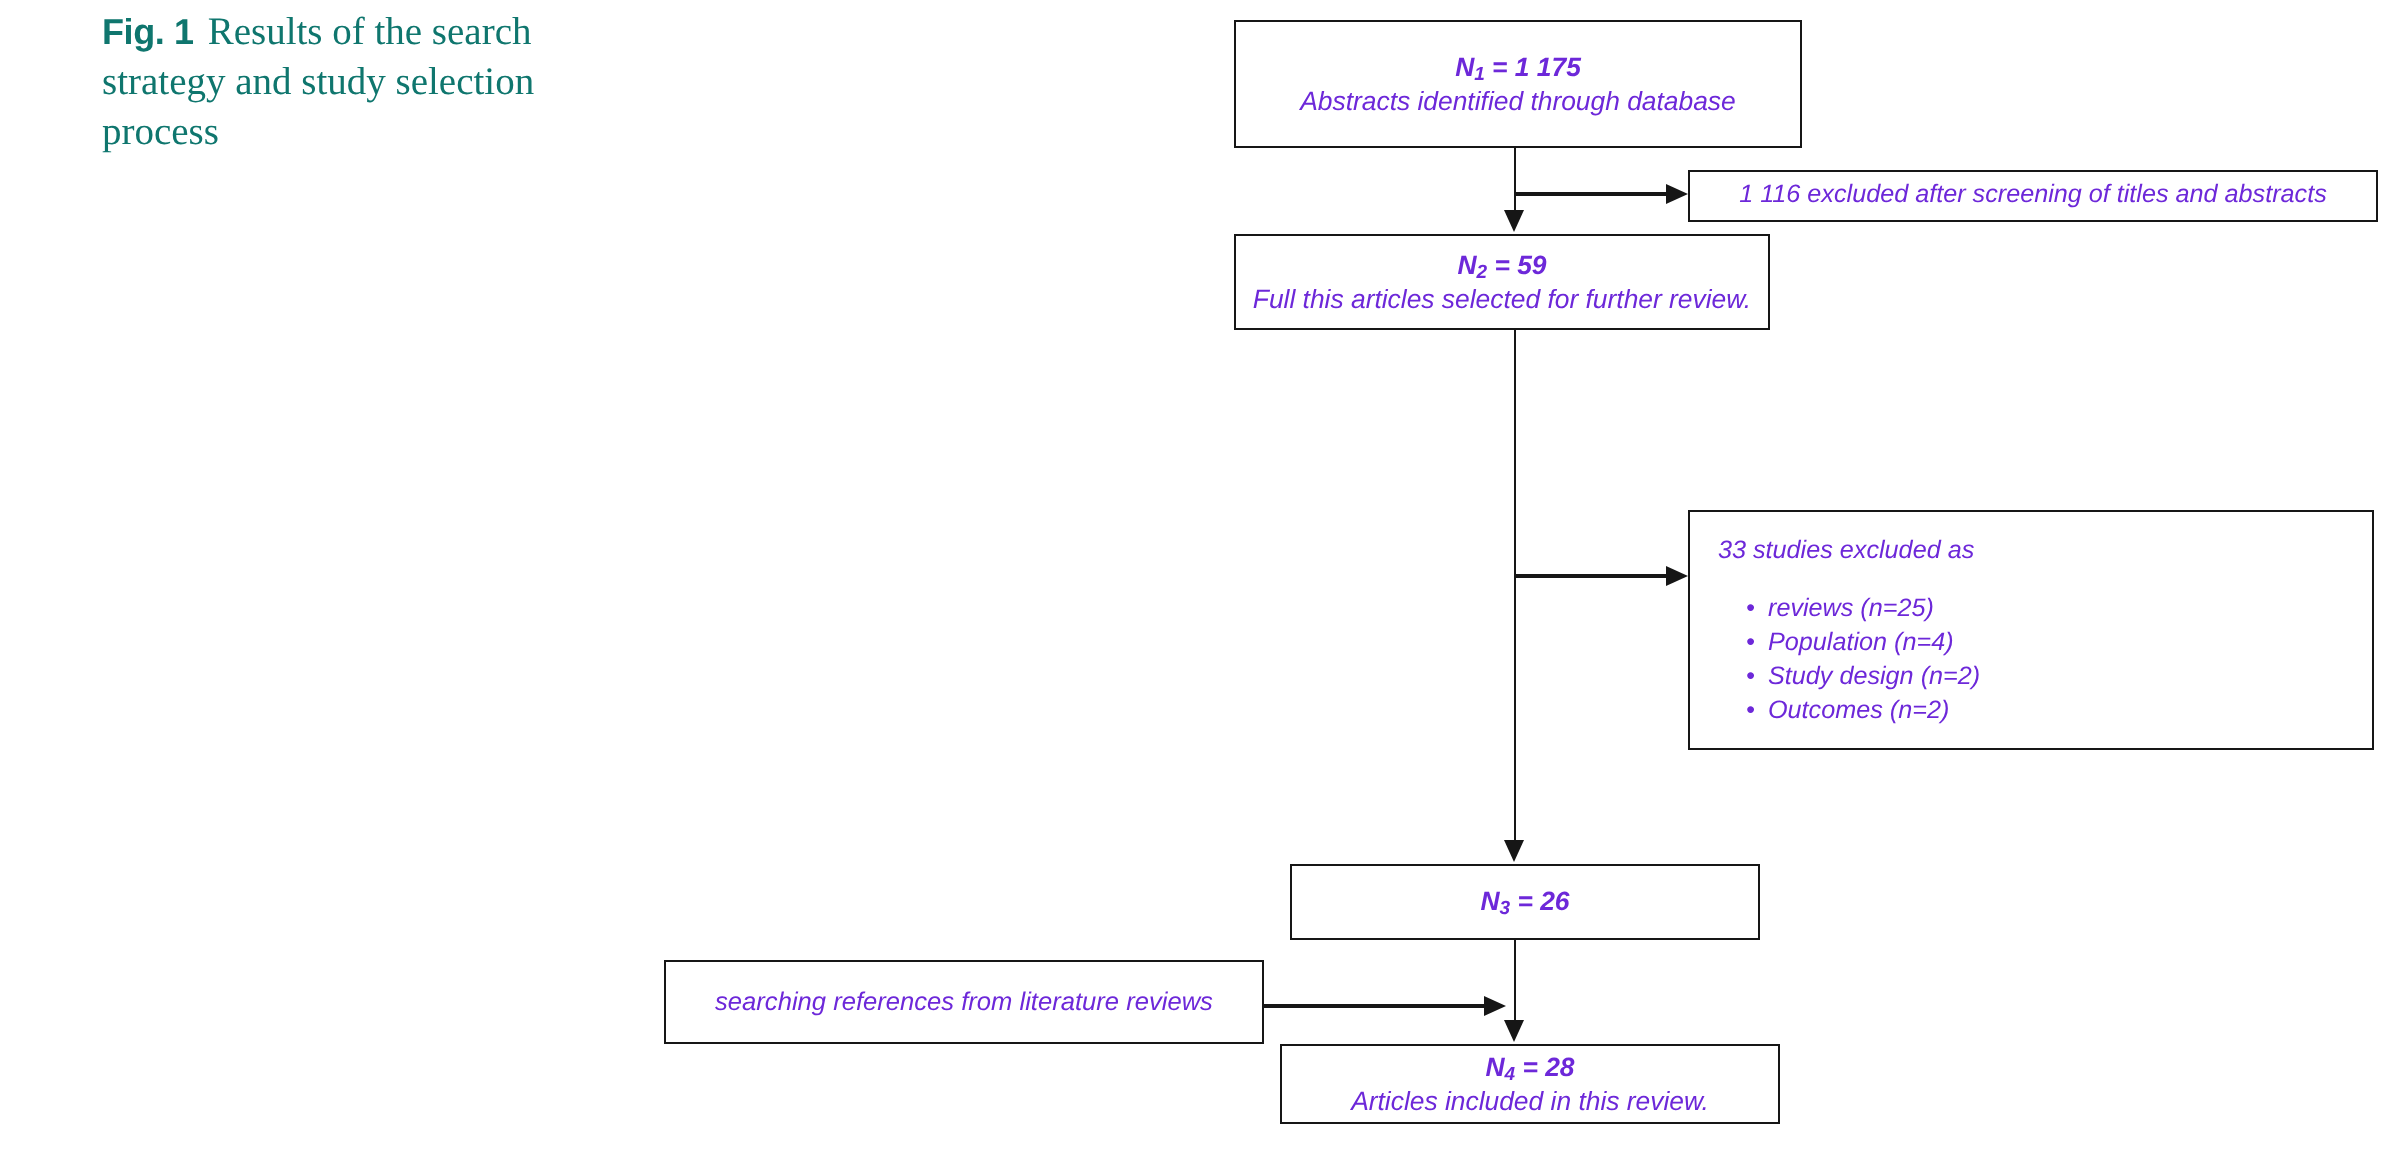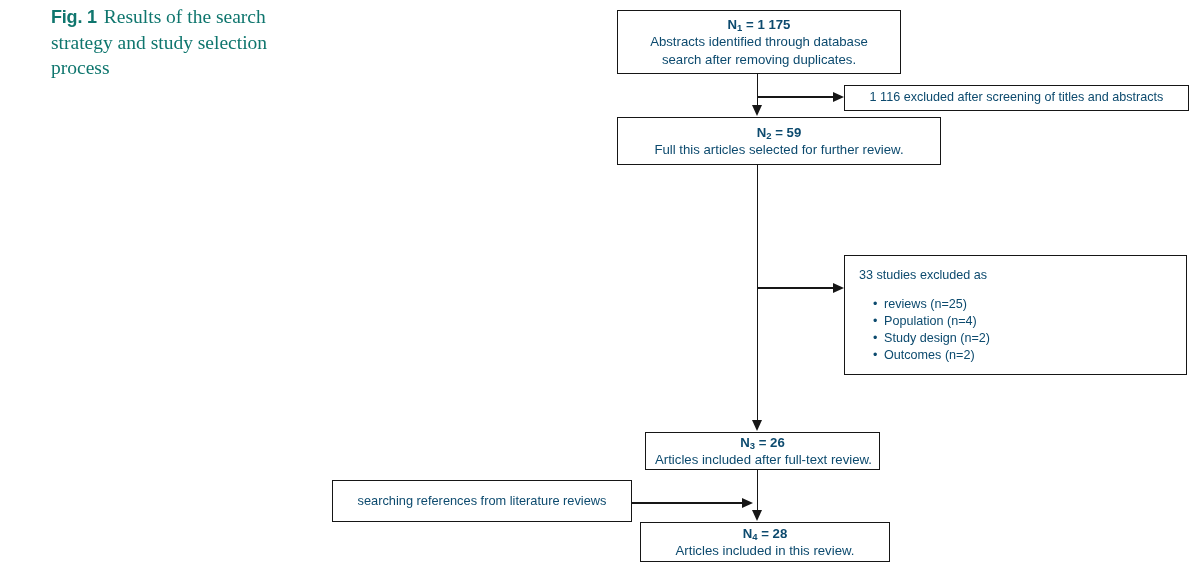--- a/index.html
+++ b/index.html
@@ -43,42 +43,43 @@
     box-sizing: border-box;
     border: 1.6px solid #161616;
     background: #ffffff;
     display: flex;
     flex-direction: column;
     align-items: center;
     justify-content: center;
     text-align: center;
     font-size: 13.2px;
     line-height: 17.5px;
-    color: #0c4a6e;
+    color: #6d28d9;
     z-index: 3;
+    font-style: italic;
   }
   .box .headline {
     font-weight: bold;
     white-space: nowrap;
   }
   .box .body-line { white-space: nowrap; }
   .box sub {
     font-size: 0.72em;
     vertical-align: -0.22em;
     line-height: 0;
   }
 
   
   #box-n1   { left: 617px; top: 10px;  width: 284px; height: 64px; }
   #box-excl-titles {
     left: 844px; top: 85px; width: 345px; height: 26px;
     font-size: 12.6px;
     flex-direction: row;
   }
-  #box-n2   { left: 617px; top: 117px; width: 324px; height: 48px; }
+  #box-n2   { left: 617px; top: 117px; width: 268px; height: 48px; }
 
   #box-excl-studies {
     left: 844px; top: 233px; width: 343px; height: 120px;
     align-items: flex-start;
     justify-content: flex-start;
     text-align: left;
     padding: 11px 0 0 14px;
     font-size: 12.6px;
     line-height: 17px;
     margin-top: 22px;
@@ -172,21 +173,20 @@
 <div class="arrow-down" id="a-n2-n3"></div>
 
 <div class="vline" id="v-n3-n4"></div>
 <div class="hline" id="h-hand-n4"></div>
 <div class="arrow-right" id="a-hand"></div>
 <div class="arrow-down" id="a-n3-n4"></div>
 
 <div class="box" id="box-n1">
   <div class="headline"><span>N</span><sub>1</sub><span> = 1 175</span></div>
   <div class="body-line">Abstracts identified through database</div>
-  <div class="body-line">search after removing duplicates.</div>
 </div>
 
 <div class="box" id="box-excl-titles">
   <div class="body-line">1 116 excluded after screening of titles and abstracts</div>
 </div>
 
 <div class="box" id="box-n2">
   <div class="headline"><span>N</span><sub>2</sub><span> = 59</span></div>
   <div class="body-line">Full this articles selected for further review.</div>
 </div>
@@ -196,21 +196,20 @@
   <ul>
     <li>reviews (n=25)</li>
     <li>Population (n=4)</li>
     <li>Study design (n=2)</li>
     <li>Outcomes (n=2)</li>
   </ul>
 </div>
 
 <div class="box" id="box-n3">
   <div class="headline"><span>N</span><sub>3</sub><span> = 26</span></div>
-  <div class="body-line">Articles included after full-text review.</div>
 </div>
 
 <div class="box" id="box-hand">
   <div class="body-line">searching references from literature reviews</div>
 </div>
 
 <div class="box" id="box-n4">
   <div class="headline"><span>N</span><sub>4</sub><span> = 28</span></div>
   <div class="body-line">Articles included in this review.</div>
 </div>

